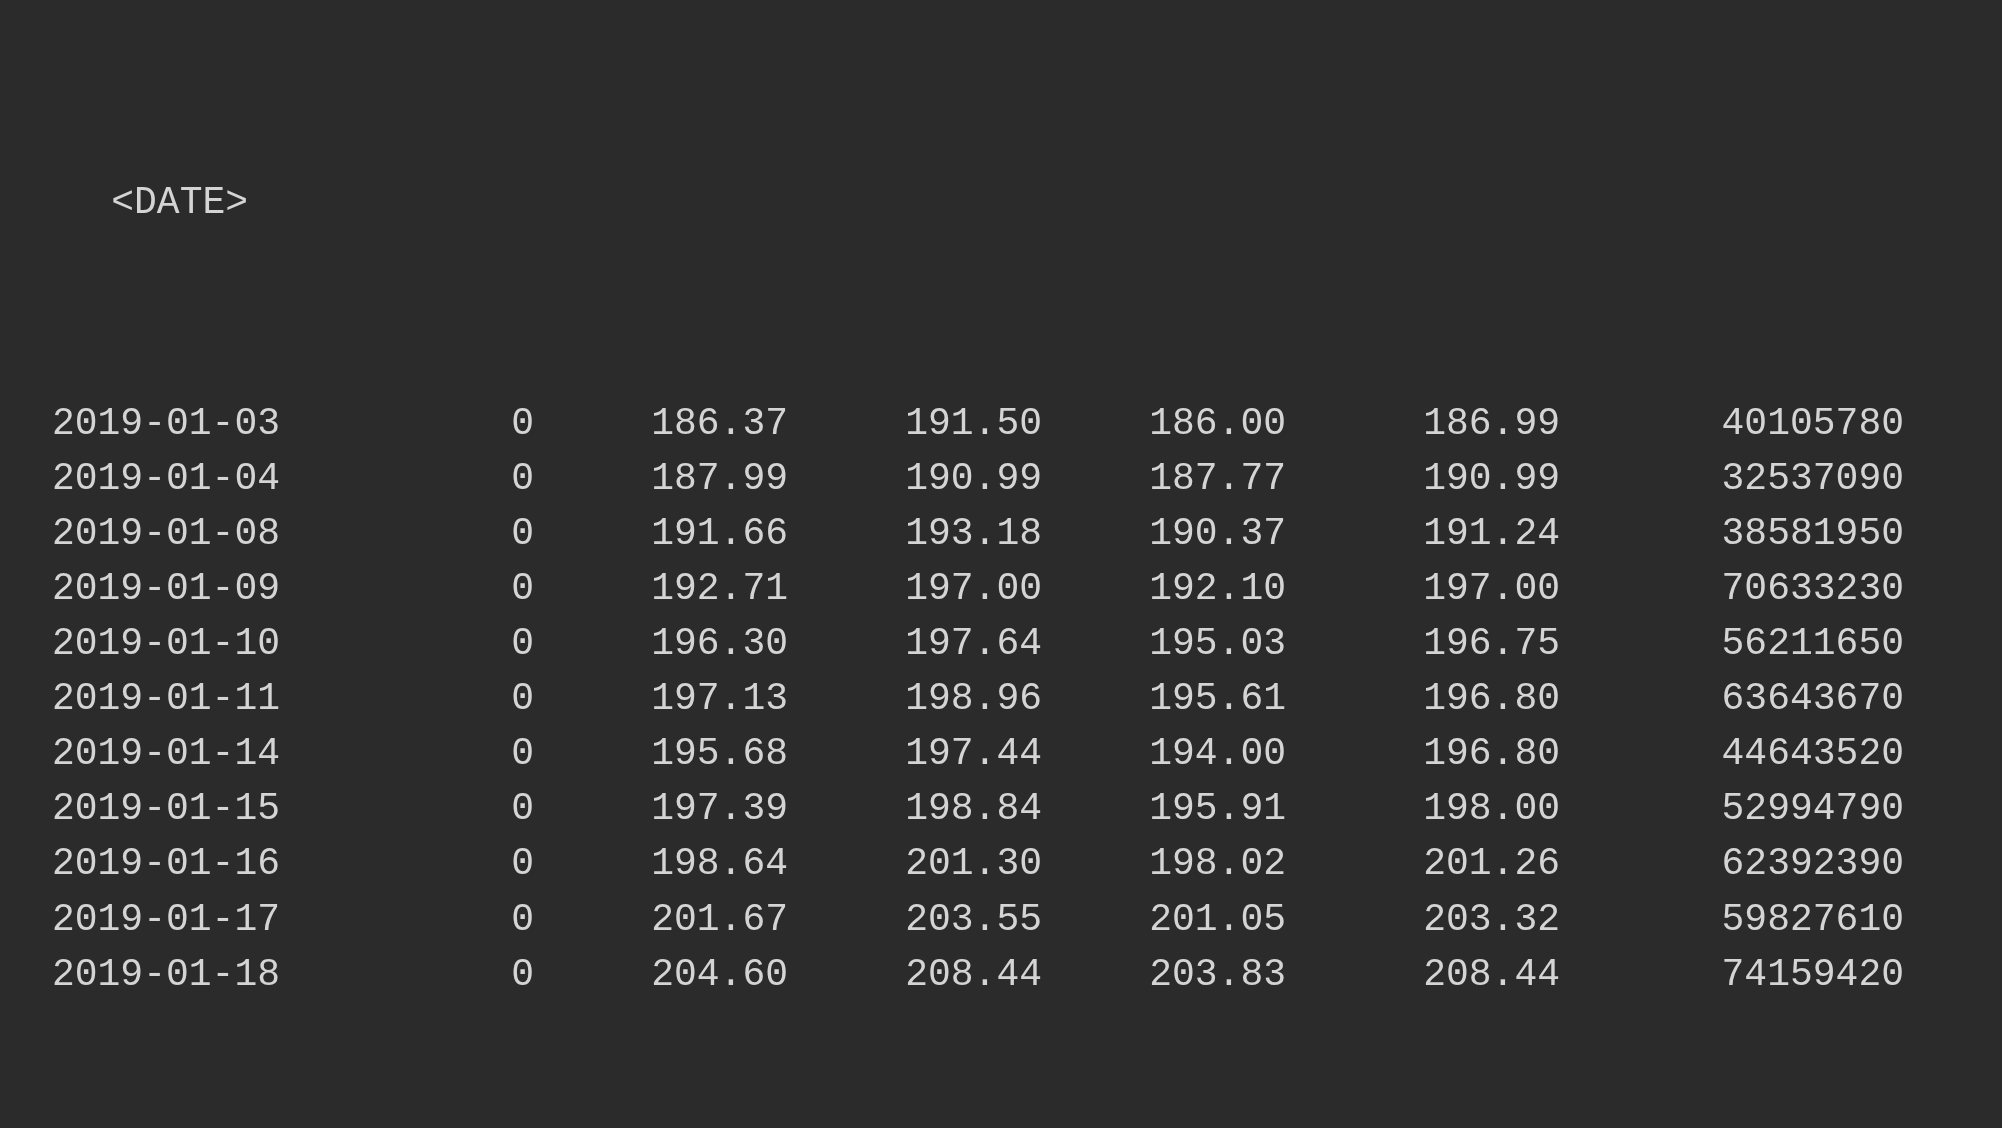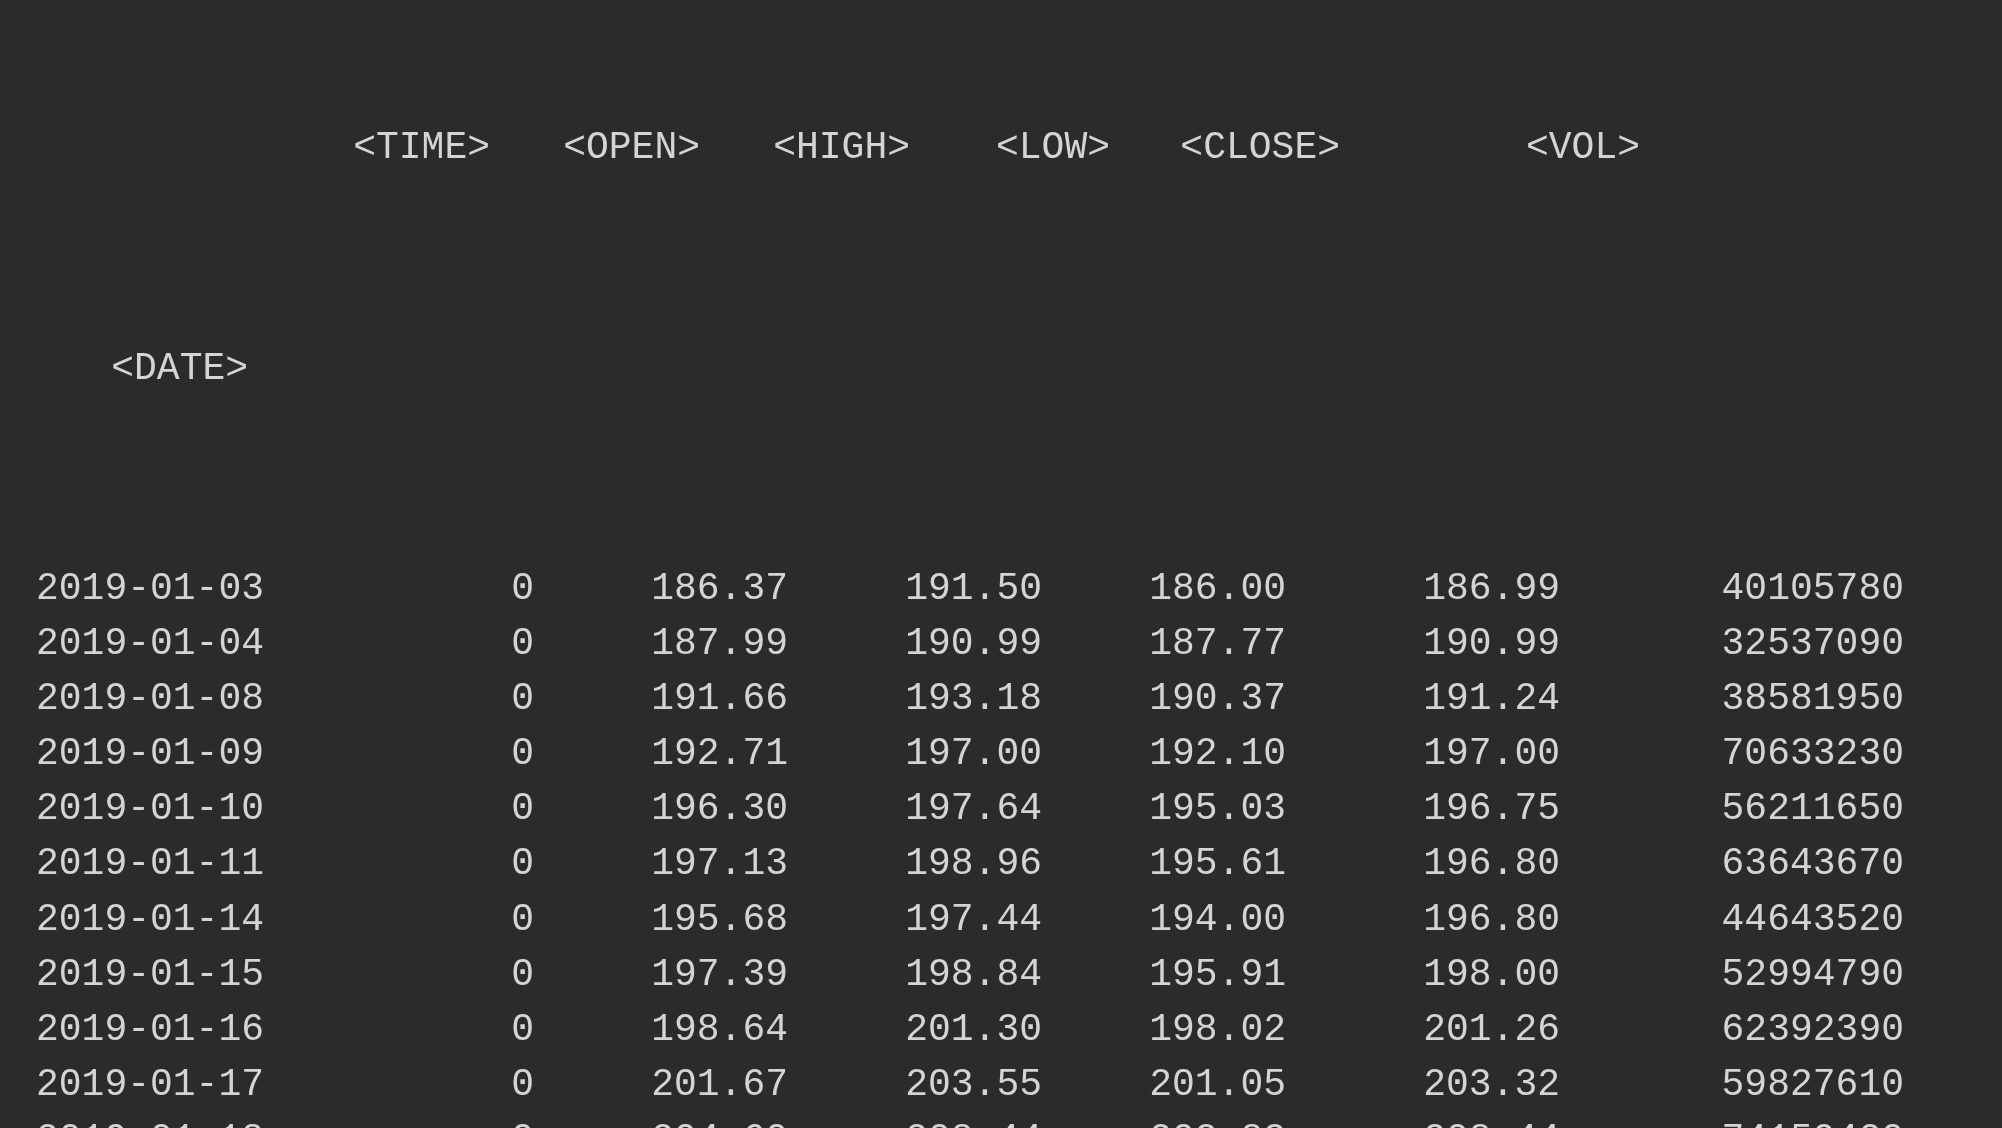--- a/index.html
+++ b/index.html
@@ -23,21 +23,21 @@
     }
     .header-row {
       display: flex;
     }
     .data-row {
       display: flex;
       gap: 44px;
     }
     .col-date {
       width: 280px;
-      text-align: center;
+      text-align: right;
       padding-right: 20px;
     }
     .col-time {
       width: 210px;
       text-align: right;
       padding-right: 20px;
     }
     .col-open {
       width: 210px;
       text-align: right;
@@ -64,26 +64,17 @@
       padding-right: 20px;
     }
     .index-label {
       margin-top: 0;
     }
   </style>
 </head>
 <body>
 
 <div class="table-container">
-  <div class="header-row">
-    <span class="col-date"></span>
-    <span class="col-time">&lt;TIME&gt;</span>
-    <span class="col-open">&lt;OPEN&gt;</span>
-    <span class="col-high">&lt;HIGH&gt;</span>
-    <span class="col-low">&lt;LOW&gt;</span>
-    <span class="col-close">&lt;CLOSE&gt;</span>
-    <span class="col-vol">&lt;VOL&gt;</span>
-  </div>
   <div class="index-label">
     <span class="col-date">&lt;DATE&gt;</span>
   </div>
   <div id="rows-container"><div class="data-row"><span class="col-date">2019-01-03</span><span class="col-time">0</span><span class="col-open">186.37</span><span class="col-high">191.50</span><span class="col-low">186.00</span><span class="col-close">186.99</span><span class="col-vol">40105780</span></div><div class="data-row"><span class="col-date">2019-01-04</span><span class="col-time">0</span><span class="col-open">187.99</span><span class="col-high">190.99</span><span class="col-low">187.77</span><span class="col-close">190.99</span><span class="col-vol">32537090</span></div><div class="data-row"><span class="col-date">2019-01-08</span><span class="col-time">0</span><span class="col-open">191.66</span><span class="col-high">193.18</span><span class="col-low">190.37</span><span class="col-close">191.24</span><span class="col-vol">38581950</span></div><div class="data-row"><span class="col-date">2019-01-09</span><span class="col-time">0</span><span class="col-open">192.71</span><span class="col-high">197.00</span><span class="col-low">192.10</span><span class="col-close">197.00</span><span class="col-vol">70633230</span></div><div class="data-row"><span class="col-date">2019-01-10</span><span class="col-time">0</span><span class="col-open">196.30</span><span class="col-high">197.64</span><span class="col-low">195.03</span><span class="col-close">196.75</span><span class="col-vol">56211650</span></div><div class="data-row"><span class="col-date">2019-01-11</span><span class="col-time">0</span><span class="col-open">197.13</span><span class="col-high">198.96</span><span class="col-low">195.61</span><span class="col-close">196.80</span><span class="col-vol">63643670</span></div><div class="data-row"><span class="col-date">2019-01-14</span><span class="col-time">0</span><span class="col-open">195.68</span><span class="col-high">197.44</span><span class="col-low">194.00</span><span class="col-close">196.80</span><span class="col-vol">44643520</span></div><div class="data-row"><span class="col-date">2019-01-15</span><span class="col-time">0</span><span class="col-open">197.39</span><span class="col-high">198.84</span><span class="col-low">195.91</span><span class="col-close">198.00</span><span class="col-vol">52994790</span></div><div class="data-row"><span class="col-date">2019-01-16</span><span class="col-time">0</span><span class="col-open">198.64</span><span class="col-high">201.30</span><span class="col-low">198.02</span><span class="col-close">201.26</span><span class="col-vol">62392390</span></div><div class="data-row"><span class="col-date">2019-01-17</span><span class="col-time">0</span><span class="col-open">201.67</span><span class="col-high">203.55</span><span class="col-low">201.05</span><span class="col-close">203.32</span><span class="col-vol">59827610</span></div><div class="data-row"><span class="col-date">2019-01-18</span><span class="col-time">0</span><span class="col-open">204.60</span><span class="col-high">208.44</span><span class="col-low">203.83</span><span class="col-close">208.44</span><span class="col-vol">74159420</span></div></div>
 </div>
 
 </body></html>

